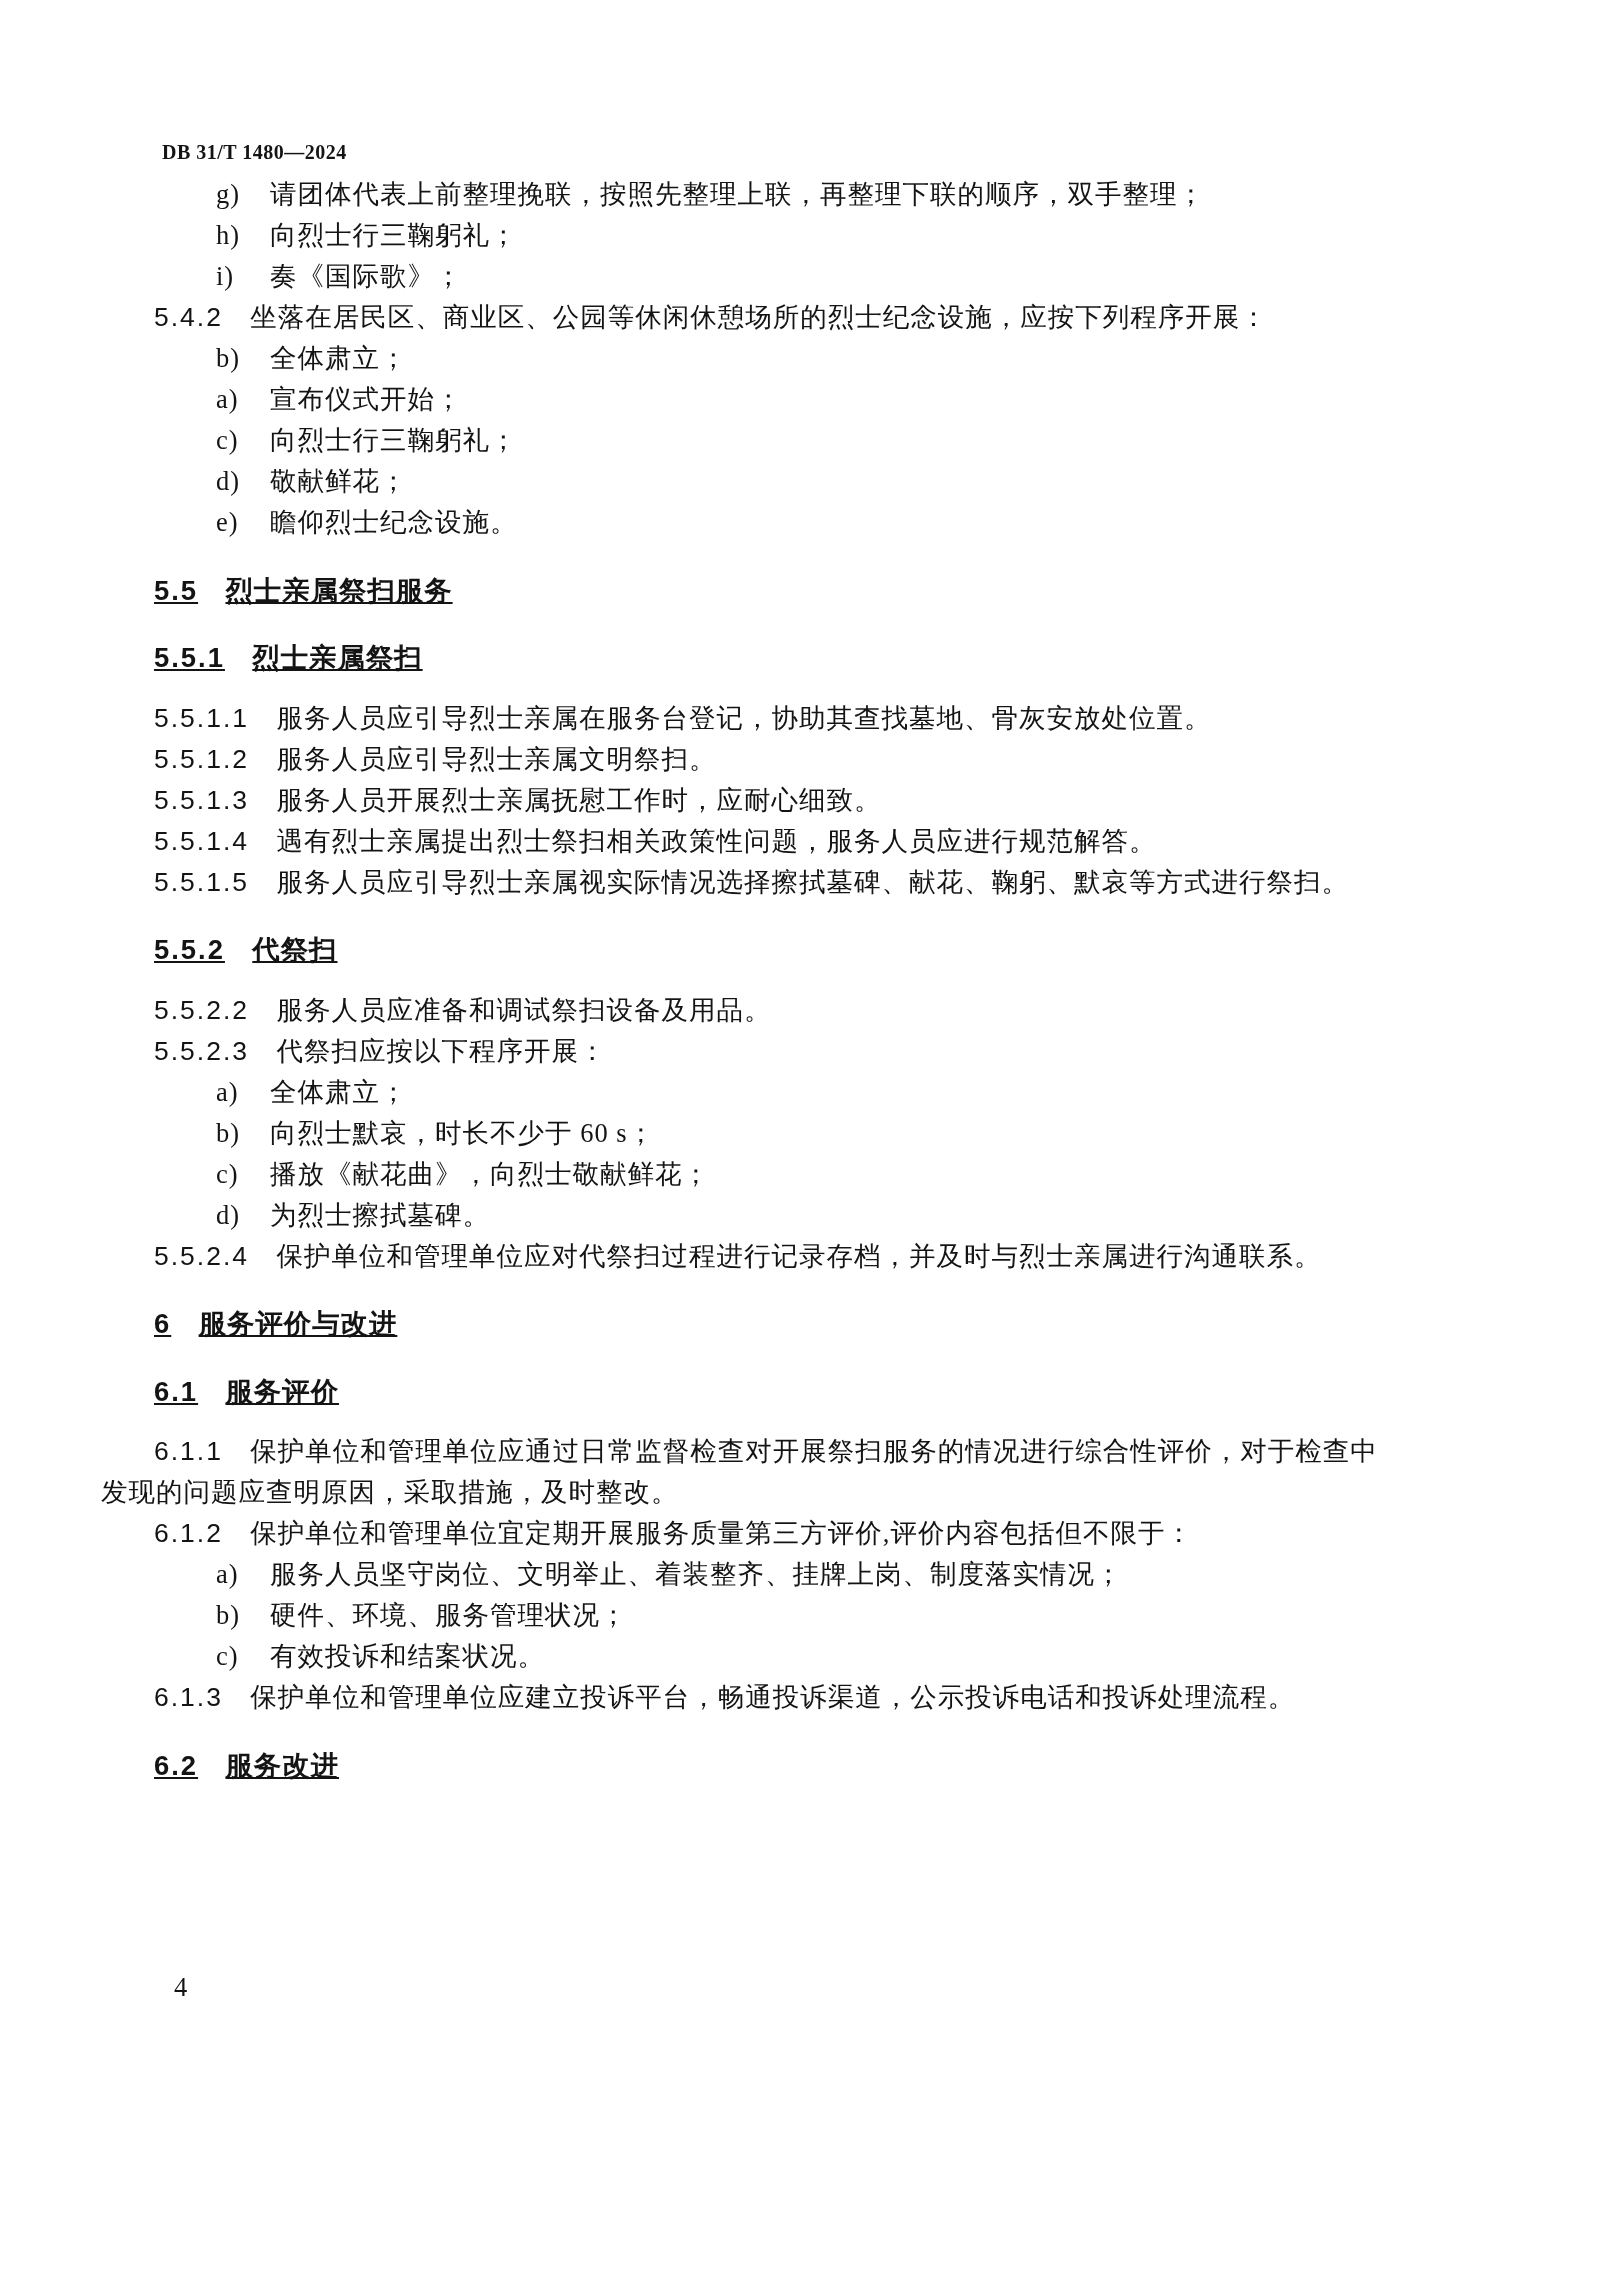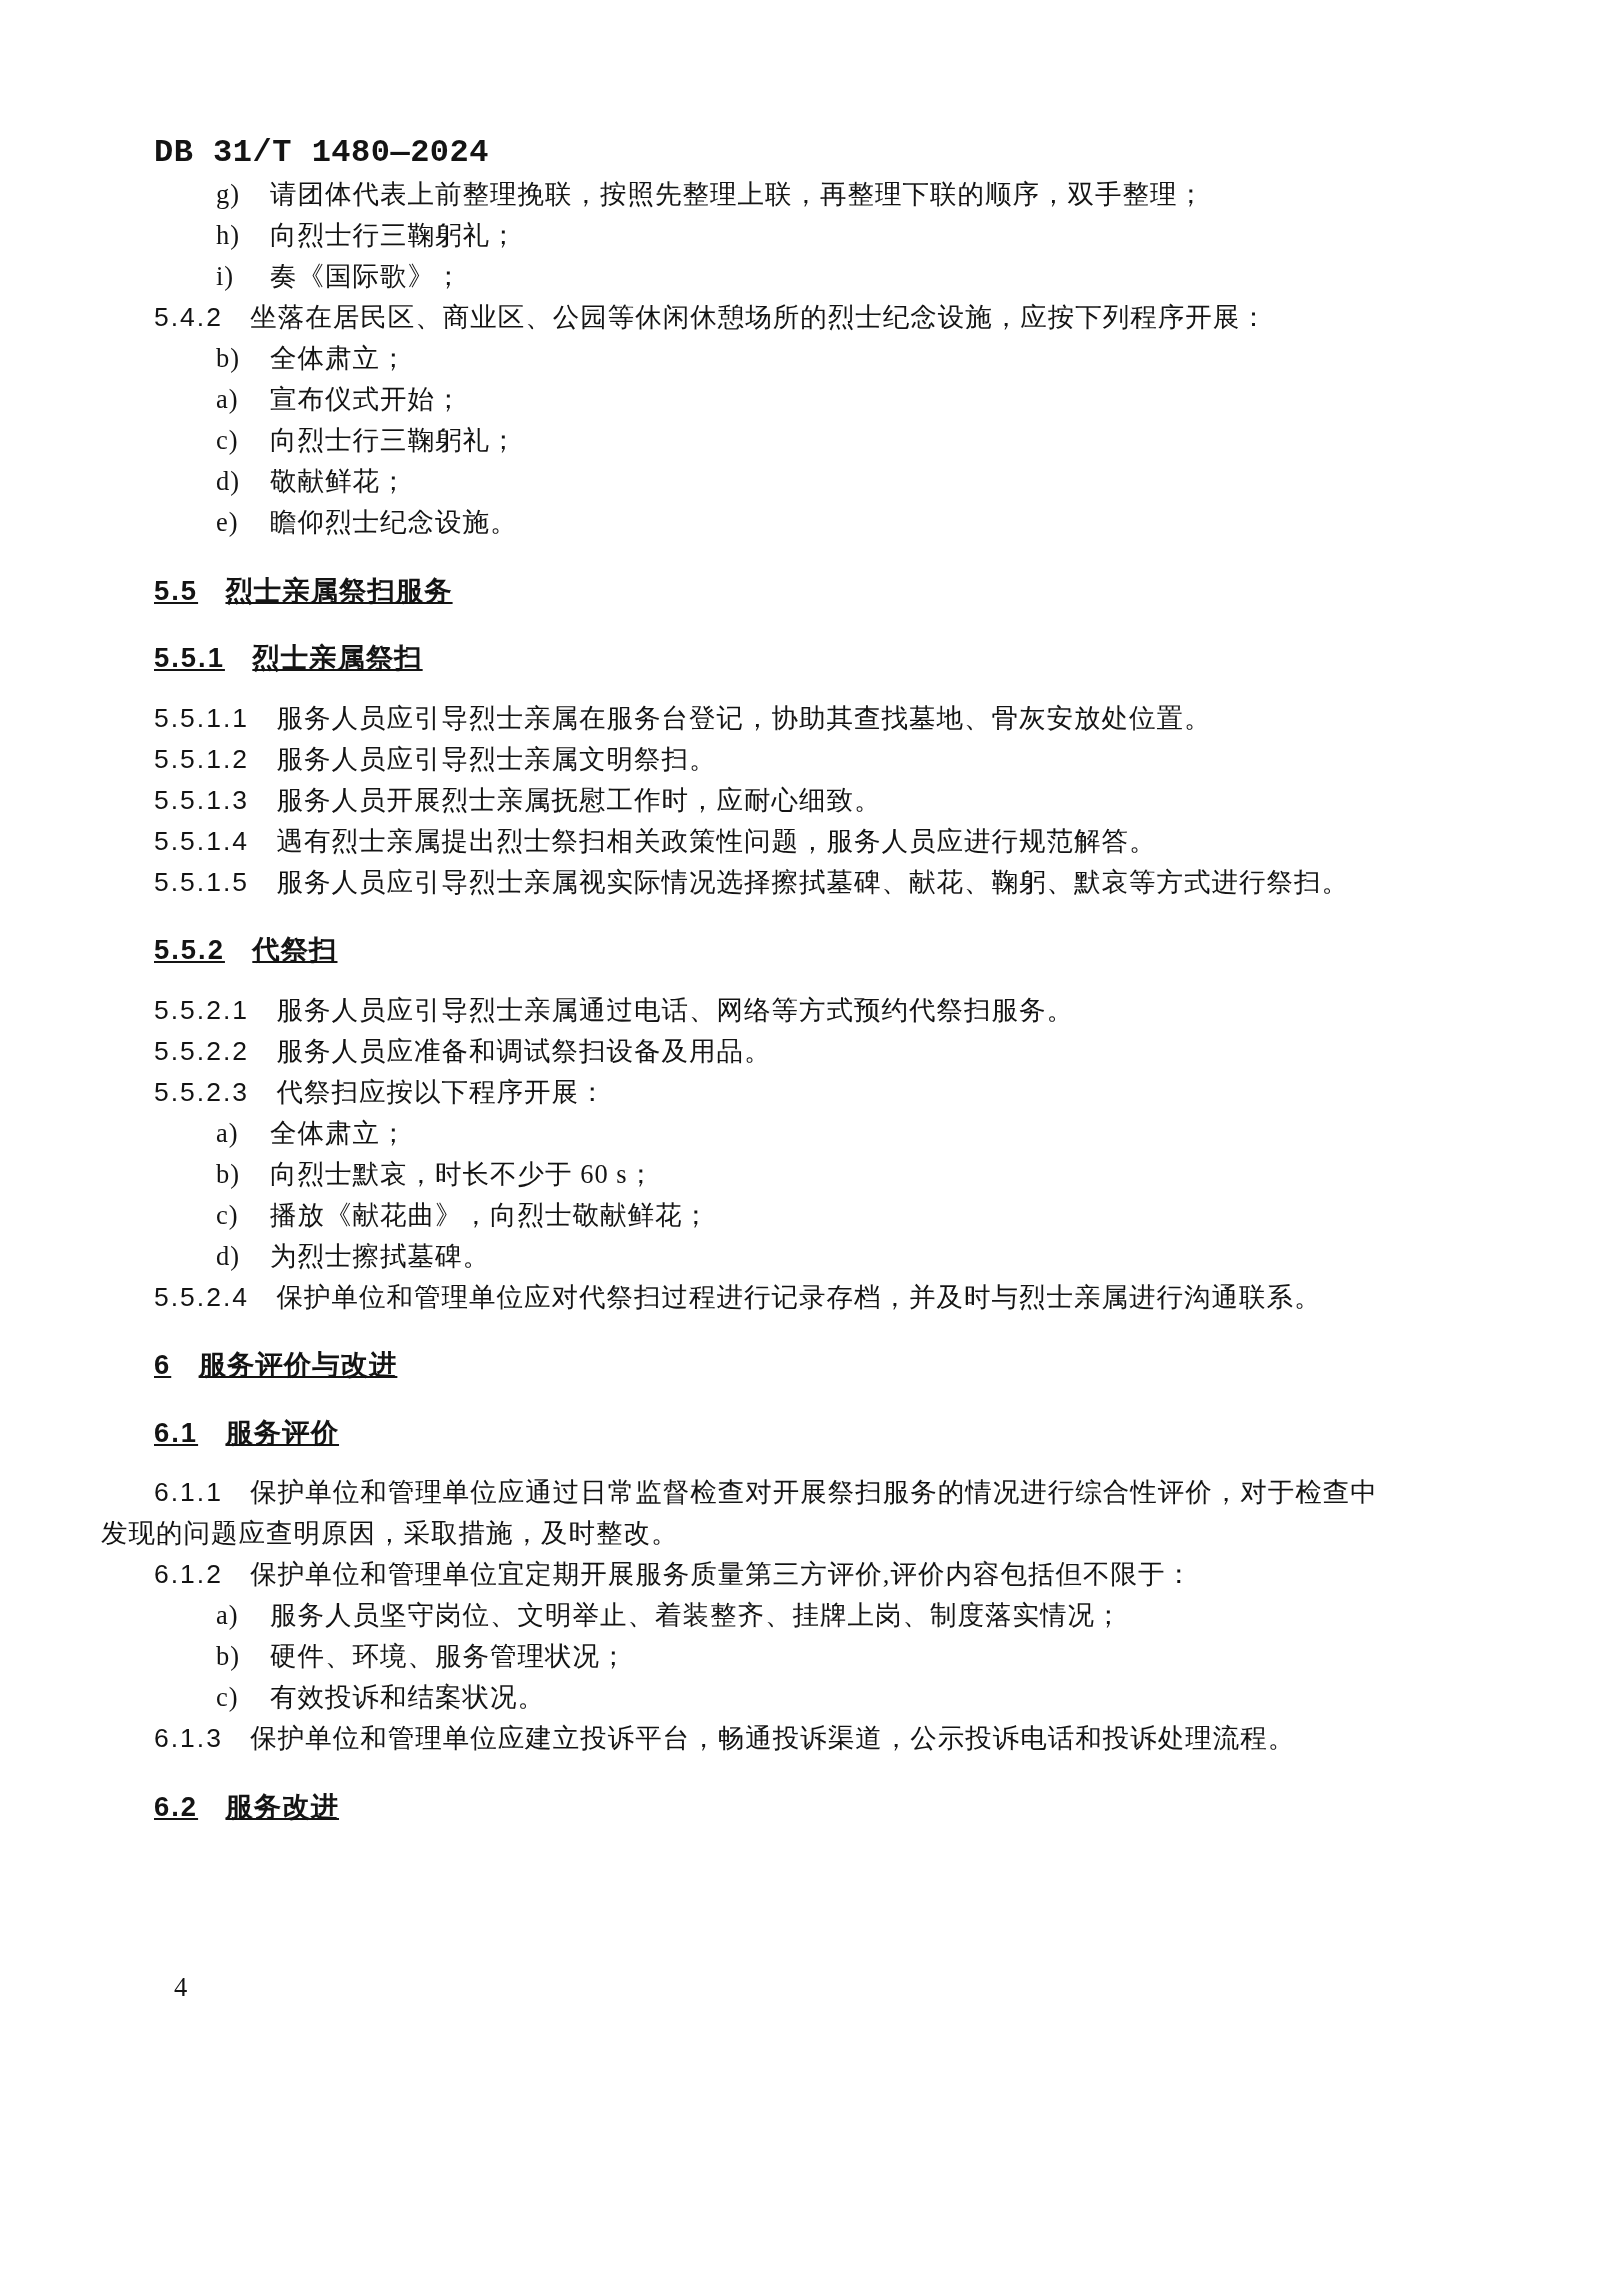--- a/index.html
+++ b/index.html
@@ -8,24 +8,24 @@
     width:1621px;
     height:2293px;
     background:#ffffff;
     color:#141414;
     font-family:"Liberation Serif","DejaVu Serif",serif;
     overflow:hidden;
   }
   .std-header{
     position:absolute;
     top:139px;
-    left:154px;
-    font-family:Liberation Mono, monospace;
+    left:162px;
+    font-family:Liberation Serif, serif;
     font-weight:700;
-    font-size:32px;
+    font-size:20px;
     letter-spacing:0.5px;
     line-height:27.4px;
     white-space:nowrap;
   }
   .content{
     position:absolute;
     top:174px;
     left:101px;
     width:1408px;
   }
@@ -93,21 +93,20 @@
       <div class="line list"><span class="label">d)</span><span class="txt">敬献鲜花；</span></div>
       <div class="line list"><span class="label">e)</span><span class="txt">瞻仰烈士纪念设施。</span></div>
       <div class="line h2"><span class="num">5.5</span><span class="txt">烈士亲属祭扫服务</span></div>
       <div class="line h3"><span class="num">5.5.1</span><span class="txt">烈士亲属祭扫</span></div>
       <div class="line clause"><span class="num">5.5.1.1</span><span class="txt">服务人员应引导烈士亲属在服务台登记，协助其查找墓地、骨灰安放处位置。</span></div>
       <div class="line clause"><span class="num">5.5.1.2</span><span class="txt">服务人员应引导烈士亲属文明祭扫。</span></div>
       <div class="line clause"><span class="num">5.5.1.3</span><span class="txt">服务人员开展烈士亲属抚慰工作时，应耐心细致。</span></div>
       <div class="line clause"><span class="num">5.5.1.4</span><span class="txt">遇有烈士亲属提出烈士祭扫相关政策性问题，服务人员应进行规范解答。</span></div>
       <div class="line clause"><span class="num">5.5.1.5</span><span class="txt">服务人员应引导烈士亲属视实际情况选择擦拭墓碑、献花、鞠躬、默哀等方式进行祭扫。</span></div>
       <div class="line h3"><span class="num">5.5.2</span><span class="txt">代祭扫</span></div>
-      <div class="line clause"><span class="num">5.5.2.1</span><span class="txt">服务人员应引导烈士亲属通过电话、网络等方式预约代祭扫服务。</span></div>
       <div class="line clause"><span class="num">5.5.2.2</span><span class="txt">服务人员应准备和调试祭扫设备及用品。</span></div>
       <div class="line clause"><span class="num">5.5.2.3</span><span class="txt">代祭扫应按以下程序开展：</span></div>
       <div class="line list"><span class="label">a)</span><span class="txt">全体肃立；</span></div>
       <div class="line list"><span class="label">b)</span><span class="txt">向烈士默哀，时长不少于 60 s；</span></div>
       <div class="line list"><span class="label">c)</span><span class="txt">播放《献花曲》，向烈士敬献鲜花；</span></div>
       <div class="line list"><span class="label">d)</span><span class="txt">为烈士擦拭墓碑。</span></div>
       <div class="line clause"><span class="num">5.5.2.4</span><span class="txt">保护单位和管理单位应对代祭扫过程进行记录存档，并及时与烈士亲属进行沟通联系。</span></div>
       <div class="line h1"><span class="num">6</span><span class="txt">服务评价与改进</span></div>
       <div class="line h2"><span class="num">6.1</span><span class="txt">服务评价</span></div>
       <div class="line clause"><span class="num">6.1.1</span><span class="txt">保护单位和管理单位应通过日常监督检查对开展祭扫服务的情况进行综合性评价，对于检查中</span><span class="cont">发现的问题应查明原因，采取措施，及时整改。</span></div>

